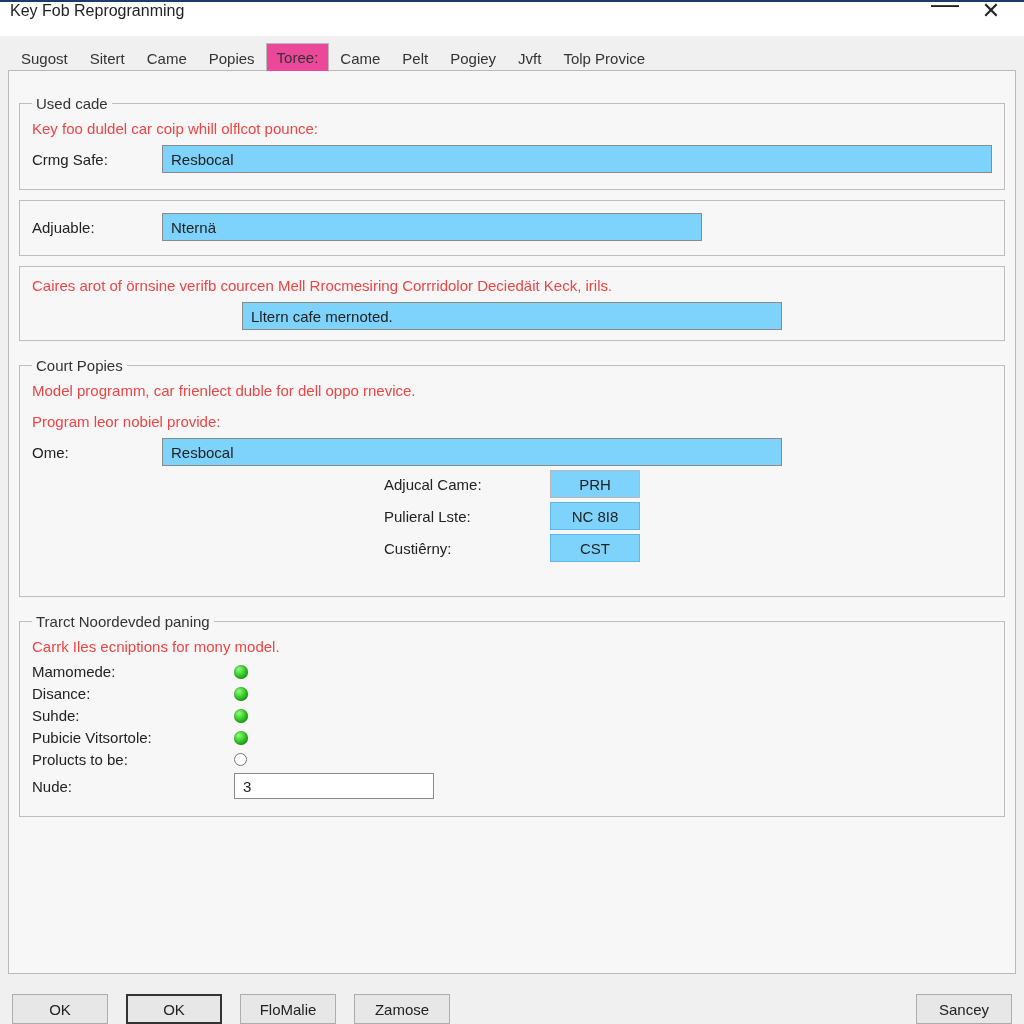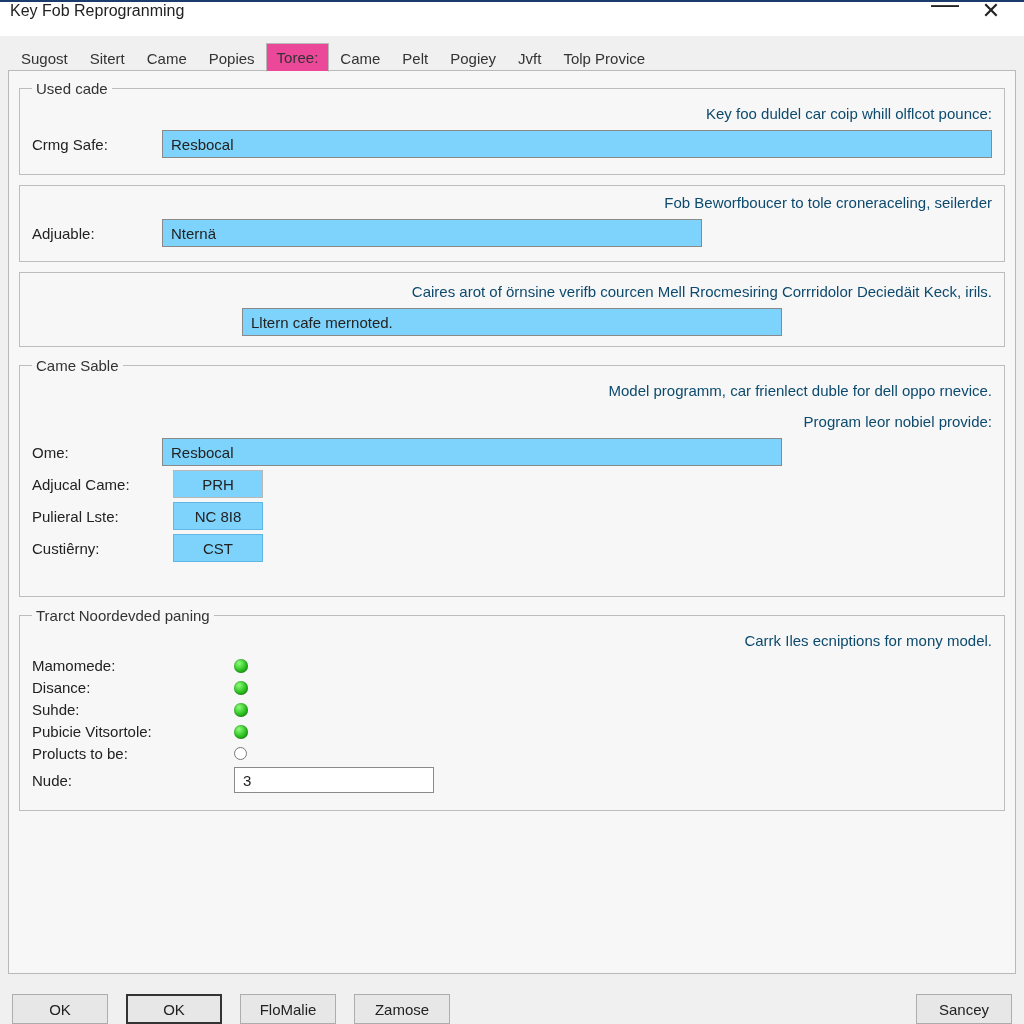--- a/index.html
+++ b/index.html
@@ -73,30 +73,30 @@
   .tabpage {
     flex:1 1 auto;
     border: 1px solid #b9b9b9;
     background: #f7f7f7;
     padding: 8px 10px 8px 10px;
     overflow:hidden;
   }
 
   fieldset.group {
     border: 1px solid #bdbdbd;
-    margin: 1px 0 10px 0;
+    margin: 16px 0 10px 0;
     padding: 6px 12px 12px 12px;
     background: #f7f7f7;
   }
   fieldset.group > legend {
     padding: 0 4px;
     font-size: 15px;
     color:#333;
   }
-  .desc { margin: 2px 0 8px 0; font-size: 15px; color:#0c4a6e;text-align:right; }
+  .desc { margin: 2px 0 8px 0; font-size: 15px; color:#ef4444; }
 
   .row {
     display:flex;
     align-items:center;
     gap: 10px;
     margin: 4px 0;
   }
   .row .lbl {
     width: 120px;
     flex: 0 0 auto;
@@ -133,21 +133,21 @@
   .section3 {
     border: 1px solid #bdbdbd;
     padding: 8px 12px 10px 12px;
     margin-bottom: 10px;
     background:#f7f7f7;
   }
   .section3 .topline { margin-bottom:8px; }
   .section3 .controls { display:flex; align-items:center; gap: 16px; justify-content: center; }
   .section3 .textbox { flex: 0 0 540px; }
 
-  .kv { display:flex; align-items:center; gap: 1px; margin:4px 0; }
+  .kv { display:flex; align-items:center; gap: 26px; margin:4px 0;justify-content:center; }
   .kv .k { width: 140px; flex:0 0 auto; }
 
   .statusrow { display:flex; align-items:center; gap:10px; margin: 5px 0; }
   .statusrow .slabel { width: 170px; flex:0 0 auto; }
   .led {
     width:14px; height:14px; border-radius:50%;
     background: radial-gradient(circle at 35% 30%, #8dff7a 0%, #2bbf1f 55%, #157a0c 100%);
     box-shadow: inset 0 0 2px rgba(0,0,0,.4);
     margin-left: 22px;
   }
@@ -204,36 +204,35 @@
       <fieldset class="group">
         <legend>Used cade</legend>
         <div class="desc">Key foo duldel car coip whill olflcot pounce:</div>
         <div class="row">
           <div class="lbl">Crmg Safe:</div>
           <div class="textbox">Resbocal</div>
         </div>
       </fieldset>
 
       <div class="section3">
-        <div class="desc" style="margin-top:0">Fob Beworfboucer to tole croneraceling, seilerder</div>
         <div class="row">
           <div class="lbl">Adjuable:</div>
           <div class="textbox">Nternä</div>
         </div>
       </div>
 
       <div class="section3">
         <div class="desc topline">Caires arot of örnsine verifb courcen Mell Rrocmesiring Corrridolor Deciedäit Keck, irils.</div>
         <div class="controls">
           <div class="textbox">Lltern cafe mernoted.</div>
         </div>
       </div>
 
       <fieldset class="group" style="padding-bottom:30px;">
-        <legend>Came Sable</legend>
+        <legend>Court Popies</legend>
         <div class="desc">Model programm, car frienlect duble for dell oppo rnevice.</div>
         <div class="desc" style="margin-top:14px;">Program leor nobiel provide:</div>
         <div class="row">
           <div class="lbl">Ome:</div>
           <div class="textbox med">Resbocal</div>
         </div>
         <div id="g4rows">
             <div class="kv">
               <div class="k">Adjucal Came:</div>
               <div class="textbox small gray">PRH</div>

